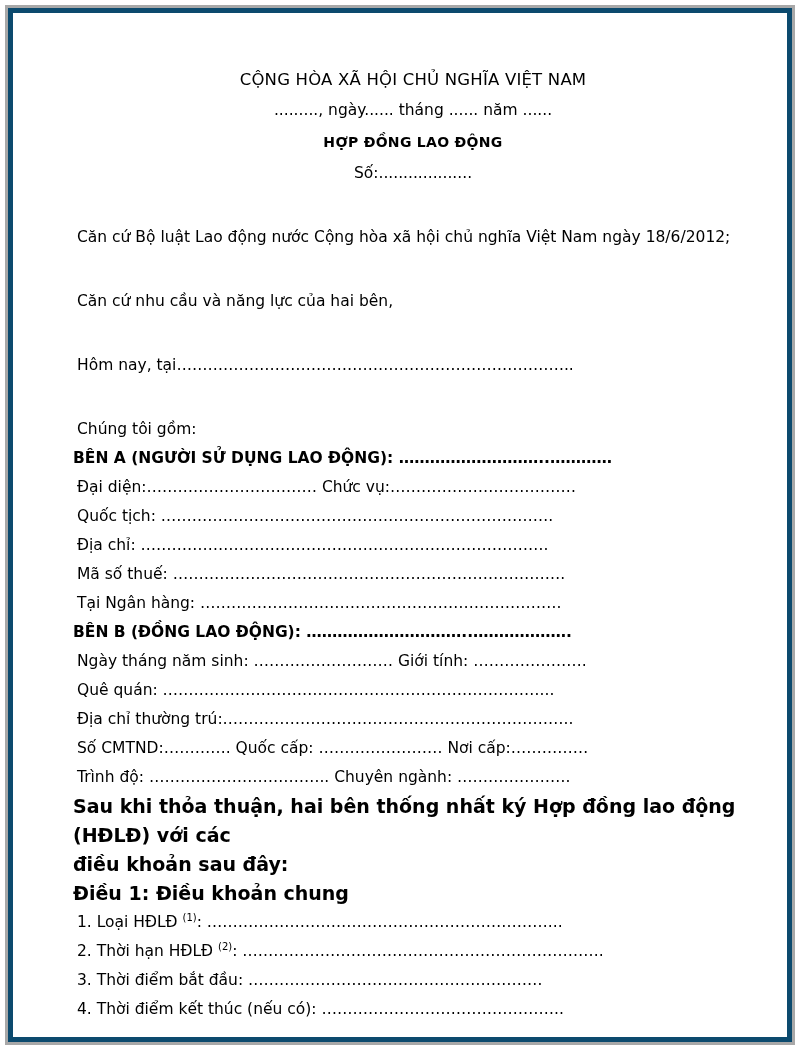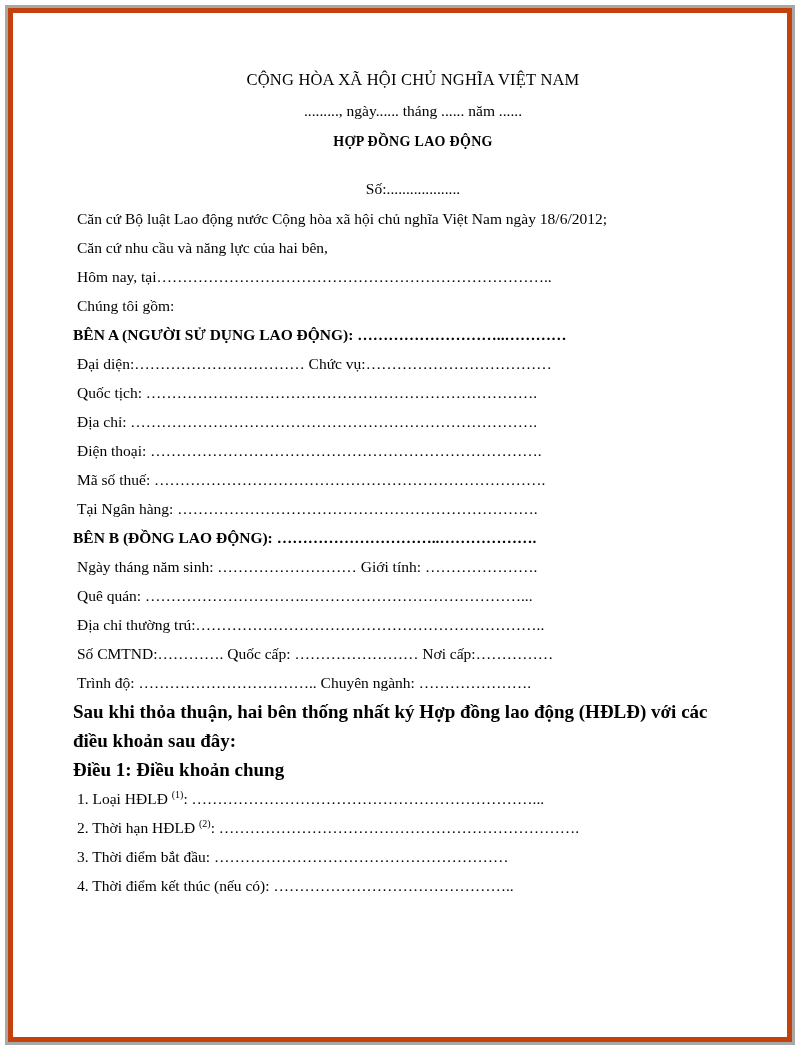--- a/index.html
+++ b/index.html
@@ -21,24 +21,23 @@
     box-sizing: border-box;
     background: #ffffff;
   }
   
   .page-frame {
     position: absolute;
     left: 8px;
     top: 8px;
     right: 8px;
     bottom: 8px;
-    border: 5px solid #c2410c;
+    border: 5px solid #0c4a6e;
     box-sizing: border-box;
     background: #ffffff;
-    font-family: Liberation Serif, serif;
   }
   .page-frame::after {
     content: "";
     position: absolute;
     left: -8px;
     top: -8px;
     right: -8px;
     bottom: -8px;
     border: 3px solid #a8a8a8;
     pointer-events: none;
@@ -71,39 +70,39 @@
   }
   .hdr-title {
     font-size: 14px;
     font-weight: bold;
     line-height: 32px;
     letter-spacing: 0.3px;
   }
   .hdr-number {
     font-size: 15.5px;
     line-height: 30px;
-    margin-top: 16px;
   }
 
   
   .line {
     font-size: 15.5px;
     line-height: 29px;
     white-space: nowrap;
     overflow: hidden;
   }
   .line.indent {
     padding-left: 4px;
   }
   .line.bold {
     font-weight: bold;
     padding-left: 0;
   }
   .line.legal {
     padding-left: 4px;
+    margin-top: 35px;
   }
   .block-bold {
     font-size: 19px;
     font-weight: bold;
     line-height: 29px;
   }
   .sup {
     font-size: 10px;
     vertical-align: super;
     line-height: 0;
@@ -128,21 +127,20 @@
         <div class="line legal">Căn cứ nhu cầu và năng lực của hai bên,</div>
         <div class="line legal">Hôm nay, tại…………………………………………………………………..</div>
         <div class="line legal">Chúng tôi gồm:</div>
       </div>
 
       <div>
         <div class="line bold">BÊN A (NGƯỜI SỬ DỤNG LAO ĐỘNG): ………………………..…………</div>
         <div class="line indent">Đại diện:…………………………… Chức vụ:………………………………</div>
         <div class="line indent">Quốc tịch: ………………………………………………………………….</div>
         <div class="line indent">Địa chỉ: …………………………………………………………………….</div>
-        <div class="line indent">Điện thoại: ………………………………………………………………….</div>
         <div class="line indent">Mã số thuế: ………………………………………………………………….</div>
         <div class="line indent">Tại Ngân hàng: …………………………………………………………….</div>
       </div>
 
       <div>
         <div class="line bold">BÊN B (ĐỒNG LAO ĐỘNG): …………………………..……………….</div>
         <div class="line indent">Ngày tháng năm sinh: ……………………… Giới tính: ………………….</div>
         <div class="line indent">Quê quán: ………………………….……………………………………...</div>
         <div class="line indent">Địa chỉ thường trú:…………………………………………………………..</div>
         <div class="line indent">Số CMTND:…………. Quốc cấp: …………………… Nơi cấp:……………</div>

